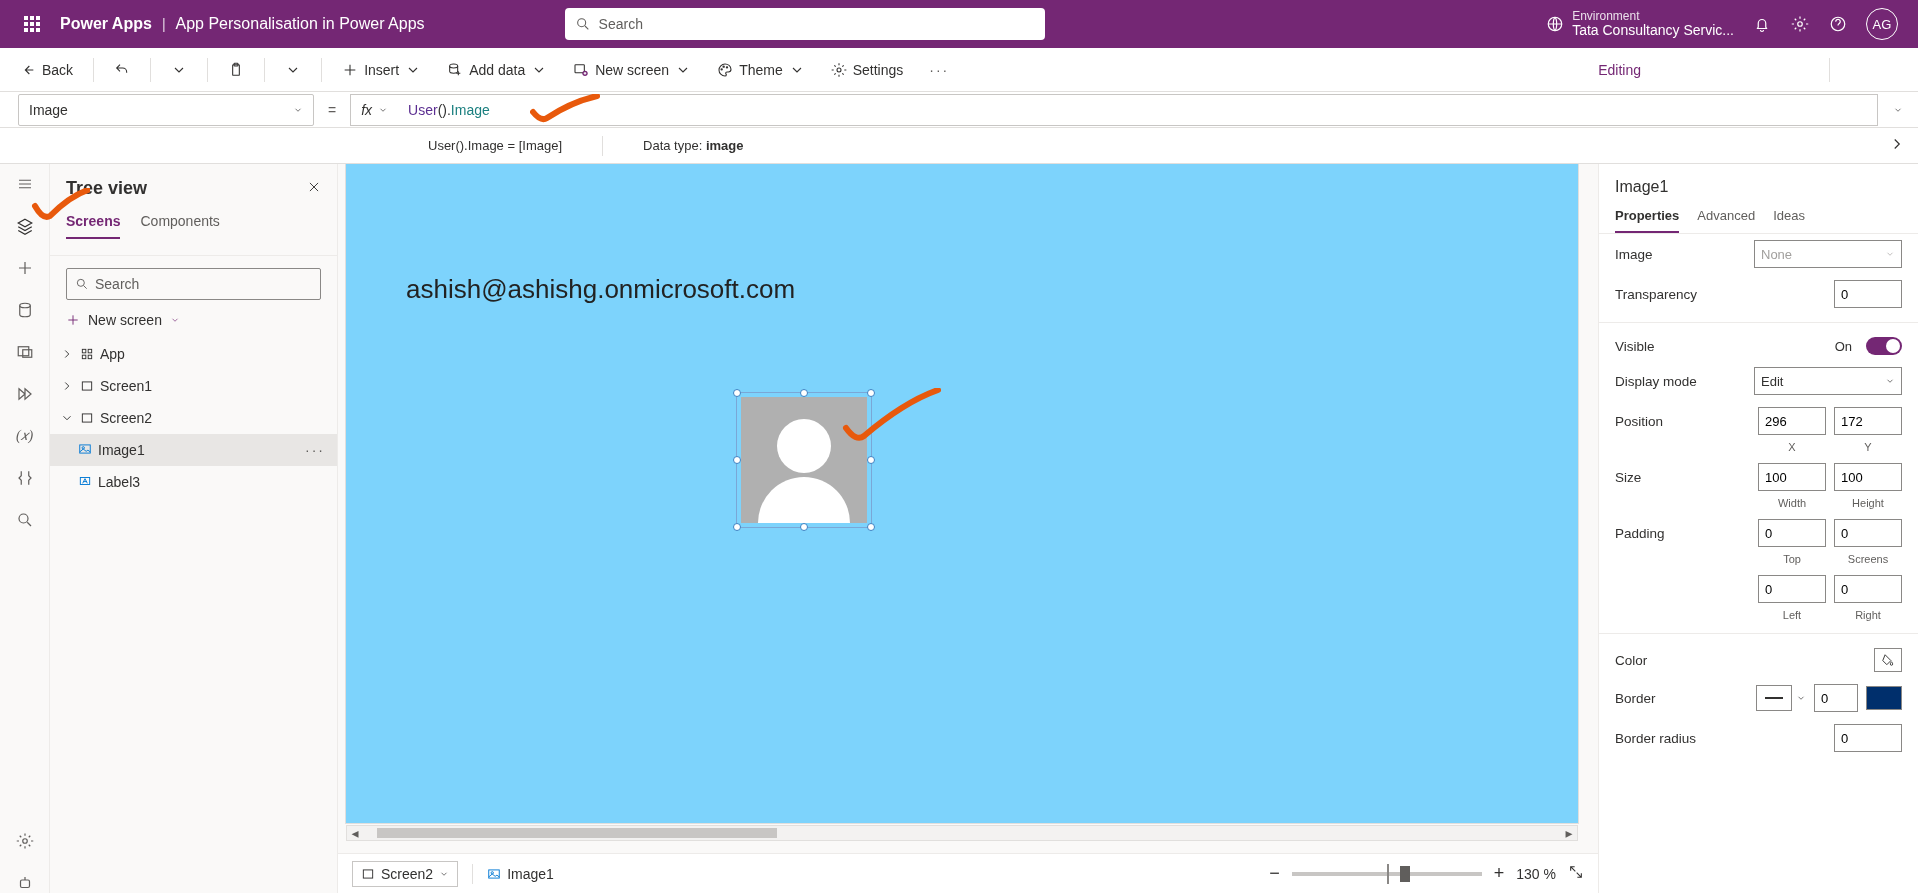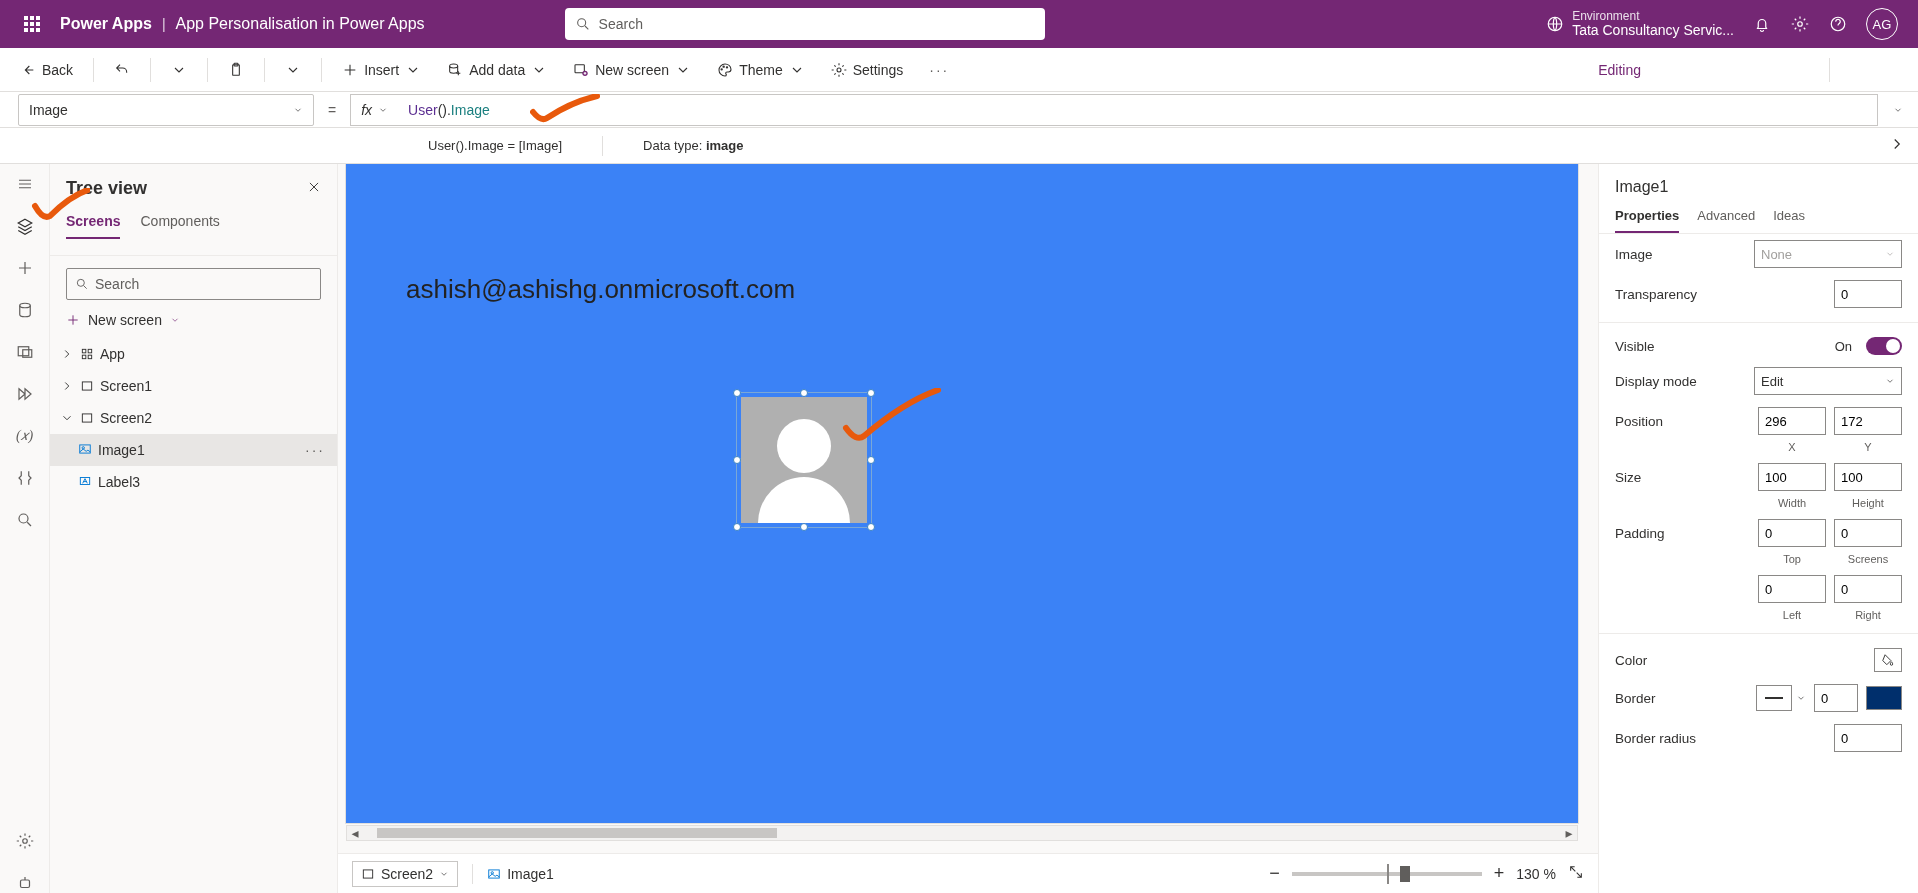--- a/index.html
+++ b/index.html
@@ -67,21 +67,21 @@
 .tree-list { padding-top:4px;}
 .tree-item { display:flex; align-items:center; gap:6px; height:32px; padding-left:10px; cursor:pointer;}
 .tree-item.indent1{padding-left:28px;}
 .tree-item.selected { background:#e8e6e4;}
 .tree-item .more{margin-left:auto; margin-right:12px; letter-spacing:2px; color:#605e5c;}
 .tree-item svg{width:14px;height:14px;}
 .icon-image svg, .icon-label svg { color:#0078d4;}
 
 .canvas-area { flex:1; background:#faf9f8; position:relative; display:flex; flex-direction:column;}
 .canvas-scroll { flex:1; position:relative; overflow:hidden;}
-.canvas { position:absolute; left:8px; top:0; right:20px; bottom:30px; background:#3b82f6; box-shadow:0 0 0 1px #e1dfdd;}
+.canvas { position:absolute; left:8px; top:0; right:20px; bottom:30px; background:#7dd3fc; box-shadow:0 0 0 1px #e1dfdd;}
 .canvas-email { position:absolute; left:60px; top:110px; font-size:26px; color:#222;}
 .img-control { position:absolute; left:390px; top:228px; width:136px; height:136px; border:1px solid #7aa7d6;}
 .img-inner { position:absolute; inset:4px; background:#b0b0b0; display:flex; align-items:flex-end; justify-content:center; overflow:hidden;}
 .person-head{position:absolute; top:22px; width:54px;height:54px;border-radius:50%;background:#fff;}
 .person-body{position:absolute; bottom:-16px; width:92px;height:62px;border-radius:46px 46px 0 0;background:#fff;}
 .sel-handle{position:absolute;width:8px;height:8px;background:#fff;border:1px solid #3b82c4;border-radius:50%;}
 .h-tl{left:-4px;top:-4px}.h-tm{left:50%;top:-4px;transform:translateX(-50%)}.h-tr{right:-4px;top:-4px}
 .h-ml{left:-4px;top:50%;transform:translateY(-50%)}.h-mr{right:-4px;top:50%;transform:translateY(-50%)}
 .h-bl{left:-4px;bottom:-4px}.h-bm{left:50%;bottom:-4px;transform:translateX(-50%)}.h-br{right:-4px;bottom:-4px}
 

